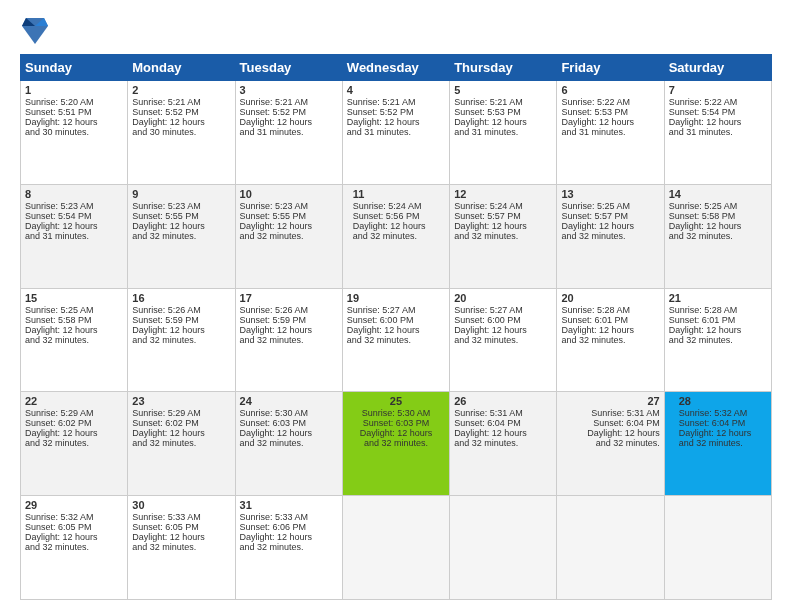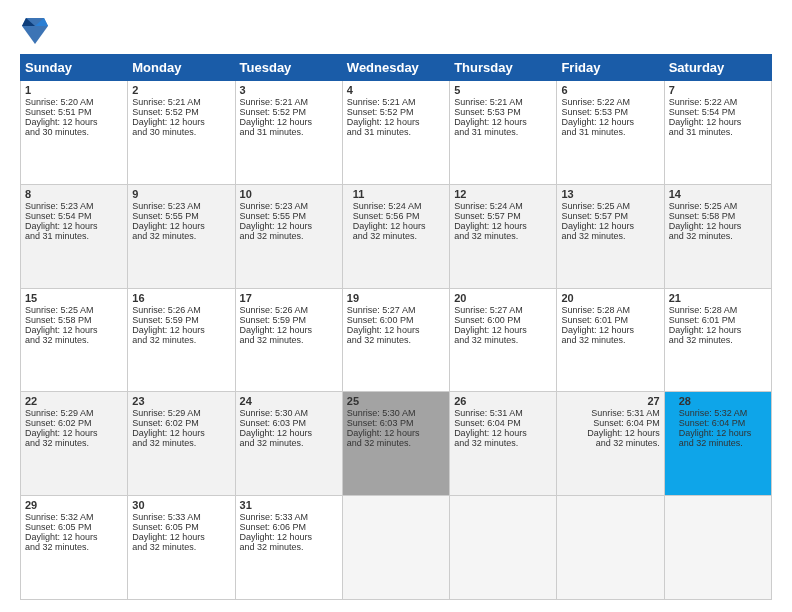--- a/index.html
+++ b/index.html
@@ -287,21 +287,21 @@
             <div>Daylight: 12 hours</div>
             <div>and 32 minutes.</div>
           </td>
           <td style="background: rgb(242, 242, 242);">
             <span class="day-num">24</span>
             <div>Sunrise: 5:30 AM</div>
             <div>Sunset: 6:03 PM</div>
             <div>Daylight: 12 hours</div>
             <div>and 32 minutes.</div>
           </td>
-          <td style="background: #a3a3a3;">
+          <td style="background: #84cc16; text-align: center;">
             <span class="day-num">25</span>
             <div>Sunrise: 5:30 AM</div>
             <div>Sunset: 6:03 PM</div>
             <div>Daylight: 12 hours</div>
             <div>and 32 minutes.</div>
           </td>
           <td style="background: rgb(242, 242, 242);">
             <span class="day-num">26</span>
             <div>Sunrise: 5:31 AM</div>
             <div>Sunset: 6:04 PM</div>

